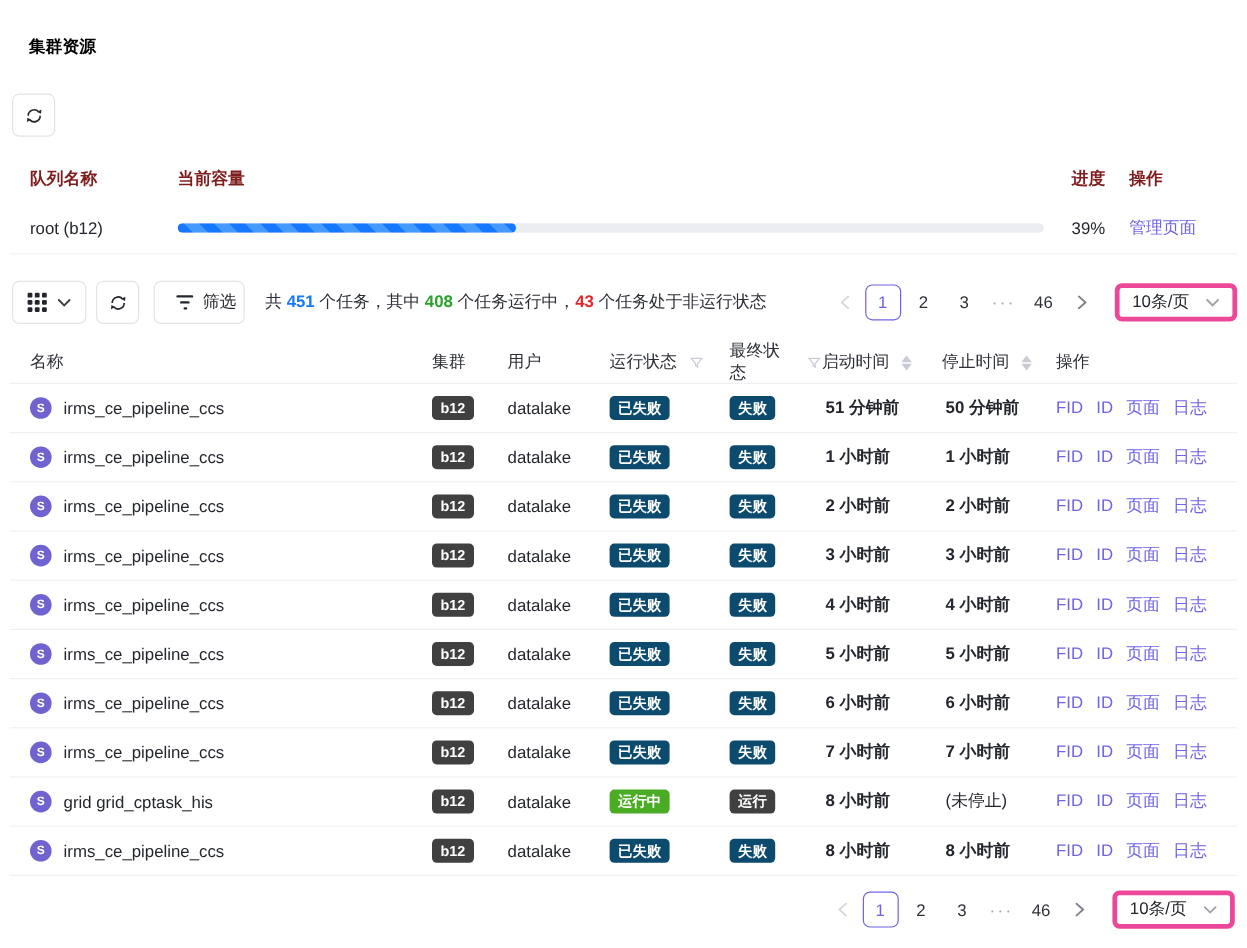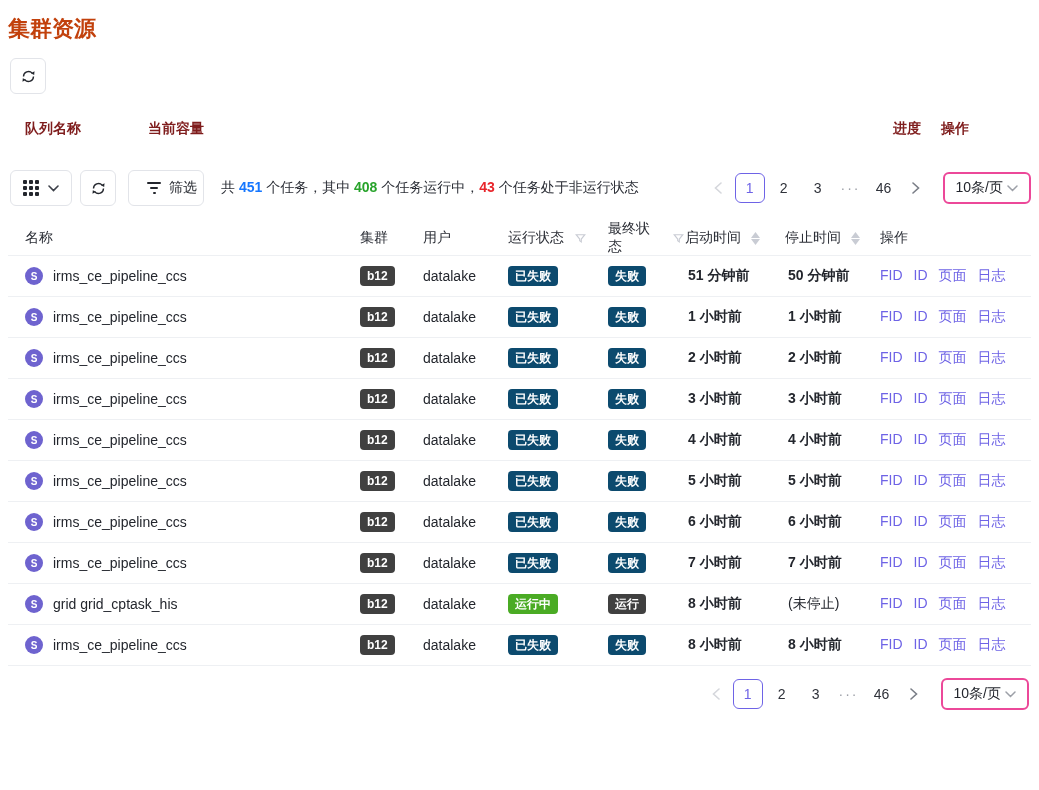--- a/index.html
+++ b/index.html
@@ -3,21 +3,21 @@
 <meta charset="utf-8">
 <style>
   * { box-sizing: border-box; }
   html,body { margin:0; padding:0; }
   body {
     width:1039px; height:790px; overflow:hidden;
     background:#fff; color:#23262d;
     font-family:"Liberation Sans", sans-serif;
     font-size:14px; padding:14px 8px 0;
   }
-  .section-title { font-size:22px; font-weight:700; margin:0; color:#c2410c; }
+  .section-title { font-size:14px; font-weight:700; margin:16px; color:#000000; }
 
   
   .btn {
     height:36px; background:#fff; border:1px solid #e2e4e9; border-radius:6px;
     display:inline-flex; align-items:center; justify-content:center;
     color:#23262d; cursor:pointer; font-size:14px;
   }
   .icon-btn { width:36px; }
 
   
@@ -51,22 +51,22 @@
 
   
   .pg-wrap { margin-left:auto; display:flex; align-items:center; }
   .pagination { display:flex; align-items:center; gap:4px; }
   .pg-item { min-width:30px; height:30px; display:inline-flex; align-items:center; justify-content:center;
     border-radius:6px; color:#2f323a; cursor:pointer; }
   .pg-item.active { border:1px solid #6e63e6; color:#6e63e6; }
   .pg-ellipsis { min-width:28px; text-align:center; color:#9da0a8; letter-spacing:2px; cursor:pointer; }
   .pg-arrow { width:26px; height:30px; display:inline-flex; align-items:center; justify-content:center; cursor:pointer; color:#7a7e87; }
   .pg-arrow.disabled { color:#d5d7dc; }
-  .page-size { height:32px; border:2px solid #ec4899; border-radius:6px; background:#fff;
-    display:inline-flex; align-items:center; gap:4px; padding:0 11px; margin-left:14px; cursor:pointer; }
+  .page-size { height:32px; border:4px solid #ec4899; border-radius:6px; background:#fff;
+    display:inline-flex; align-items:center; gap:14px; padding:0 11px; margin-left:14px; cursor:pointer; }
   .chev { color:#9da0a8; }
 
   
   .t2 { margin-top:14px; }
   .t2-grid { display:grid; grid-template-columns:335px 63px 85px 100px 77px 100px 95px 1fr; align-items:center; padding-left:17px; }
   .t2-head { height:36px; font-weight:500; color:#2b2e36; border-bottom:1px solid #eef0f3;margin-top:14px; }
   .t2-row { height:41px; border-bottom:1px solid #eef0f3; }
   .hcell { display:flex; align-items:center; gap:10px; }
   .cell-name { display:flex; align-items:center; gap:10px; }
   .avatar { width:18px; height:18px; border-radius:50%; background:#6e63cf; color:#fff;
@@ -99,20 +99,30 @@
     </span>
   </button>
 
   <div class="t1">
     <div class="t1-grid t1-head">
       <div>队列名称</div>
       <div>当前容量</div>
       <div class="pad8">进度</div>
       <div>操作</div>
     </div>
+    <div class="t1-grid t1-row">
+      <div>root (b12)</div>
+      <div>
+        <div class="bar-track">
+          <div class="bar-fill" id="res-bar-fill" style="width: 39%;"></div>
+        </div>
+      </div>
+      <div class="pad8">39%</div>
+      <div><a class="link">管理页面</a></div>
+    </div>
   </div>
 </section>
 
 <section class="tasks">
 
   <div class="toolbar">
     <button class="btn grid-btn">
       <span class="grid-icon">
           <i></i>
           <i></i>

